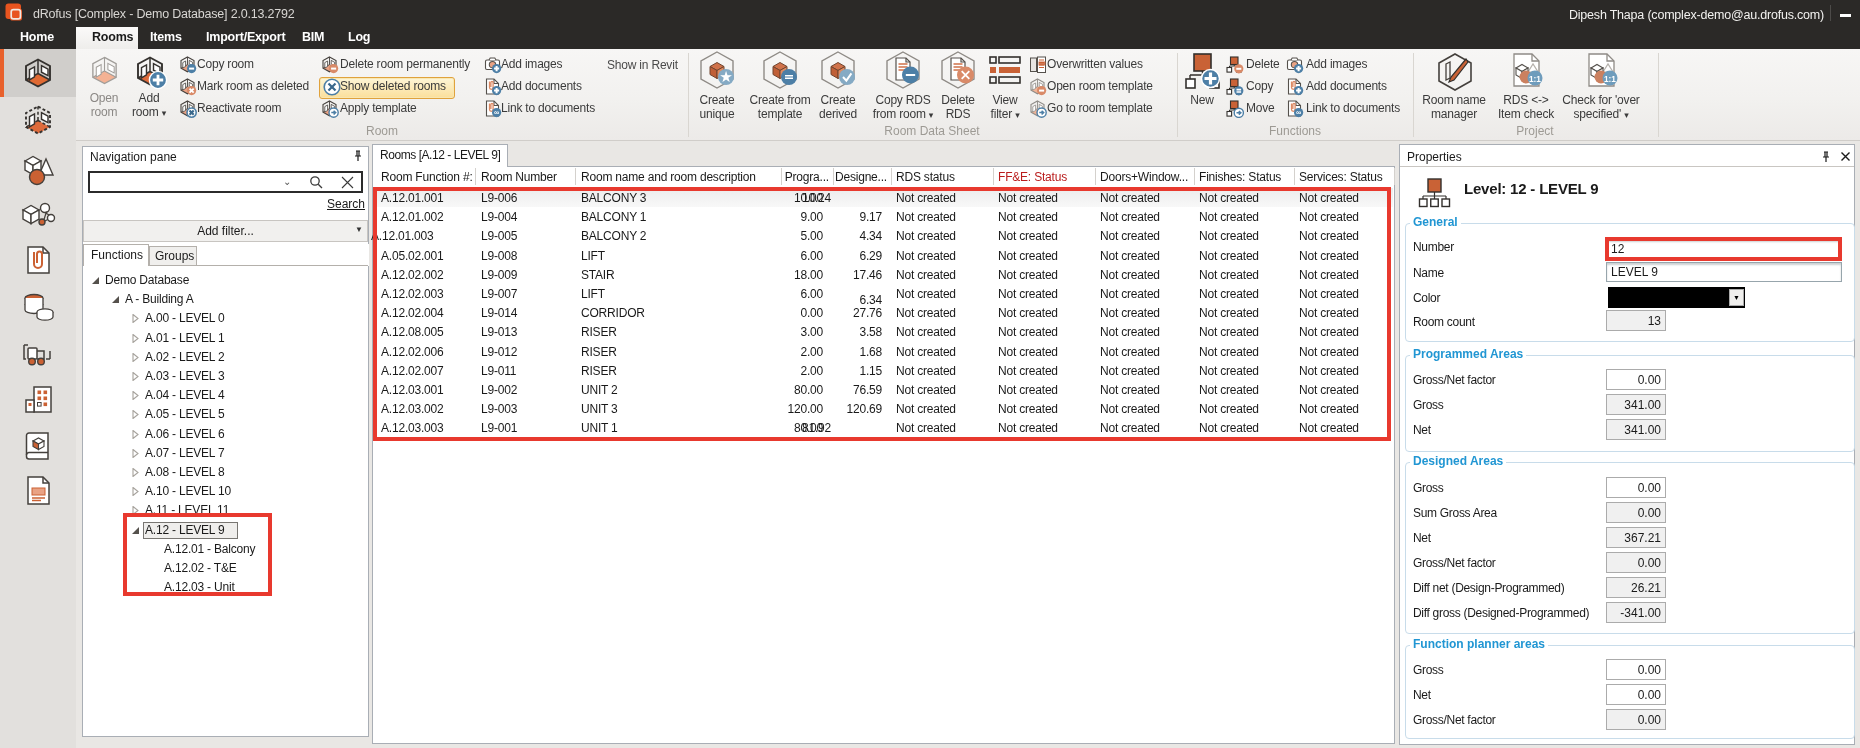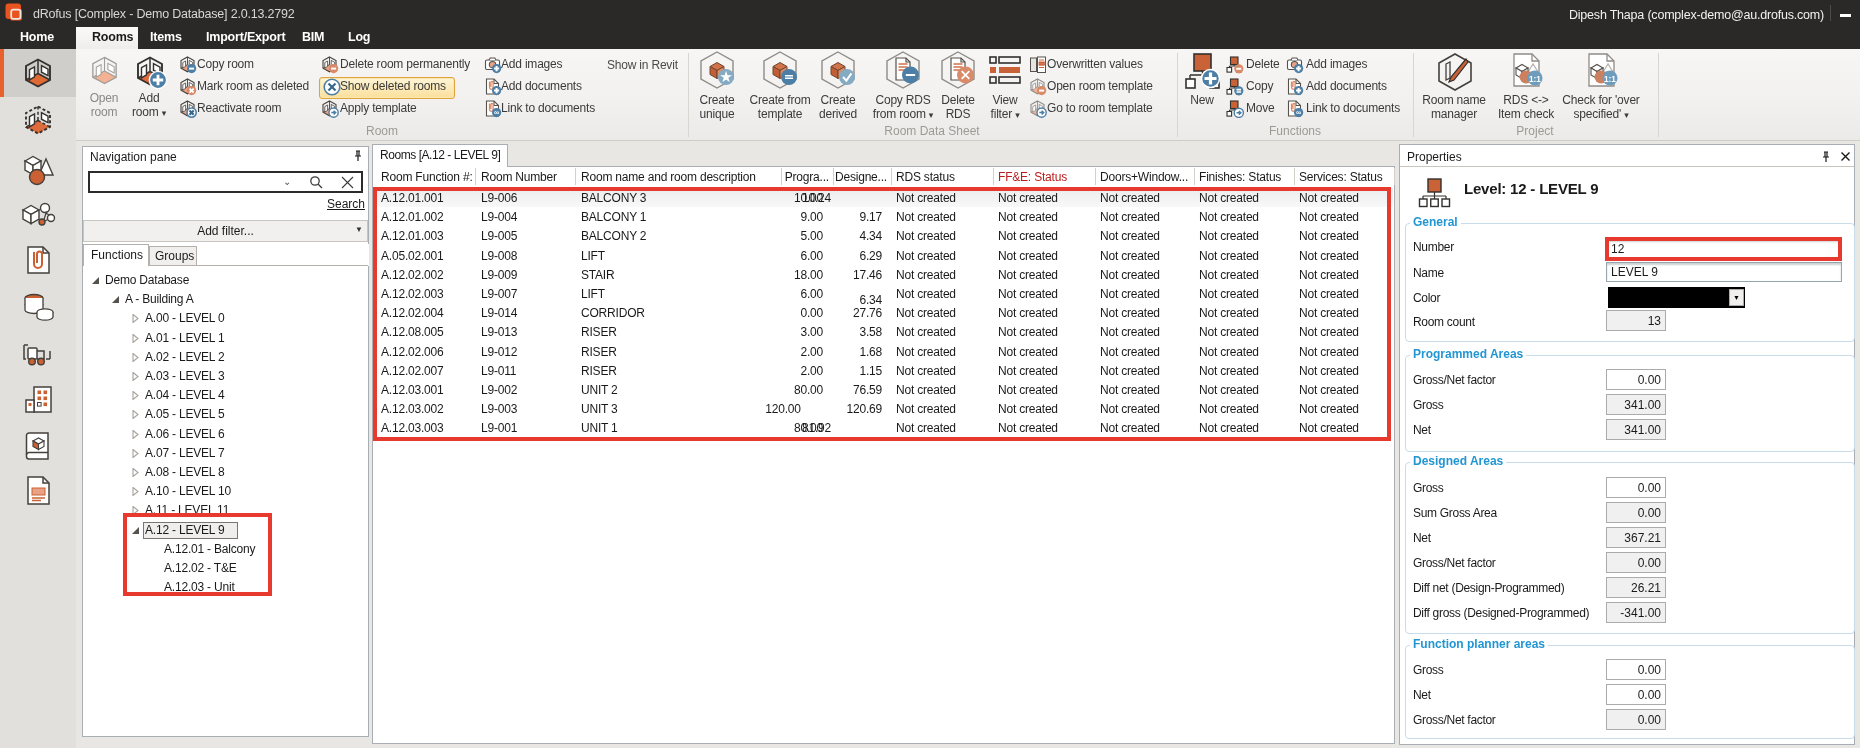--- a/index.html
+++ b/index.html
@@ -514,21 +514,21 @@
 <div class="cell" style="left:381px;top:210.2px">A.12.01.002</div>
 <div class="cell" style="left:481px;top:210.2px">L9-004</div>
 <div class="cell" style="left:581px;top:210.2px">BALCONY 1</div>
 <div class="cell" style="left:743px;top:210.2px;width:80px;text-align:right">9.00</div>
 <div class="cell" style="left:802px;top:210.2px;width:80px;text-align:right">9.17</div>
 <div class="cell" style="left:896px;top:210.2px">Not created</div>
 <div class="cell" style="left:998px;top:210.2px">Not created</div>
 <div class="cell" style="left:1100px;top:210.2px">Not created</div>
 <div class="cell" style="left:1199px;top:210.2px">Not created</div>
 <div class="cell" style="left:1299px;top:210.2px">Not created</div>
-<div class="cell" style="left:381px;top:229.4px">A.12.01.003</div>
+<div class="cell" style="left:371px;top:229.4px">A.12.01.003</div>
 <div class="cell" style="left:481px;top:229.4px">L9-005</div>
 <div class="cell" style="left:581px;top:229.4px">BALCONY 2</div>
 <div class="cell" style="left:743px;top:229.4px;width:80px;text-align:right">5.00</div>
 <div class="cell" style="left:802px;top:229.4px;width:80px;text-align:right">4.34</div>
 <div class="cell" style="left:896px;top:229.4px">Not created</div>
 <div class="cell" style="left:998px;top:229.4px">Not created</div>
 <div class="cell" style="left:1100px;top:229.4px">Not created</div>
 <div class="cell" style="left:1199px;top:229.4px">Not created</div>
 <div class="cell" style="left:1299px;top:229.4px">Not created</div>
 <div class="cell" style="left:381px;top:248.6px">A.05.02.001</div>
@@ -607,21 +607,21 @@
 <div class="cell" style="left:743px;top:383.0px;width:80px;text-align:right">80.00</div>
 <div class="cell" style="left:802px;top:383.0px;width:80px;text-align:right">76.59</div>
 <div class="cell" style="left:896px;top:383.0px">Not created</div>
 <div class="cell" style="left:998px;top:383.0px">Not created</div>
 <div class="cell" style="left:1100px;top:383.0px">Not created</div>
 <div class="cell" style="left:1199px;top:383.0px">Not created</div>
 <div class="cell" style="left:1299px;top:383.0px">Not created</div>
 <div class="cell" style="left:381px;top:402.2px">A.12.03.002</div>
 <div class="cell" style="left:481px;top:402.2px">L9-003</div>
 <div class="cell" style="left:581px;top:402.2px">UNIT 3</div>
-<div class="cell" style="left:743px;top:402.2px;width:80px;text-align:center">120.00</div>
+<div class="cell" style="left:743px;top:402.2px;width:80px;text-align:right">120.00</div>
 <div class="cell" style="left:802px;top:402.2px;width:80px;text-align:right">120.69</div>
 <div class="cell" style="left:896px;top:402.2px">Not created</div>
 <div class="cell" style="left:998px;top:402.2px">Not created</div>
 <div class="cell" style="left:1100px;top:402.2px">Not created</div>
 <div class="cell" style="left:1199px;top:402.2px">Not created</div>
 <div class="cell" style="left:1299px;top:402.2px">Not created</div>
 <div class="cell" style="left:381px;top:421.4px">A.12.03.003</div>
 <div class="cell" style="left:481px;top:421.4px">L9-001</div>
 <div class="cell" style="left:581px;top:421.4px">UNIT 1</div>
 <div class="cell" style="left:743px;top:421.4px;width:80px;text-align:right">80.00</div>

